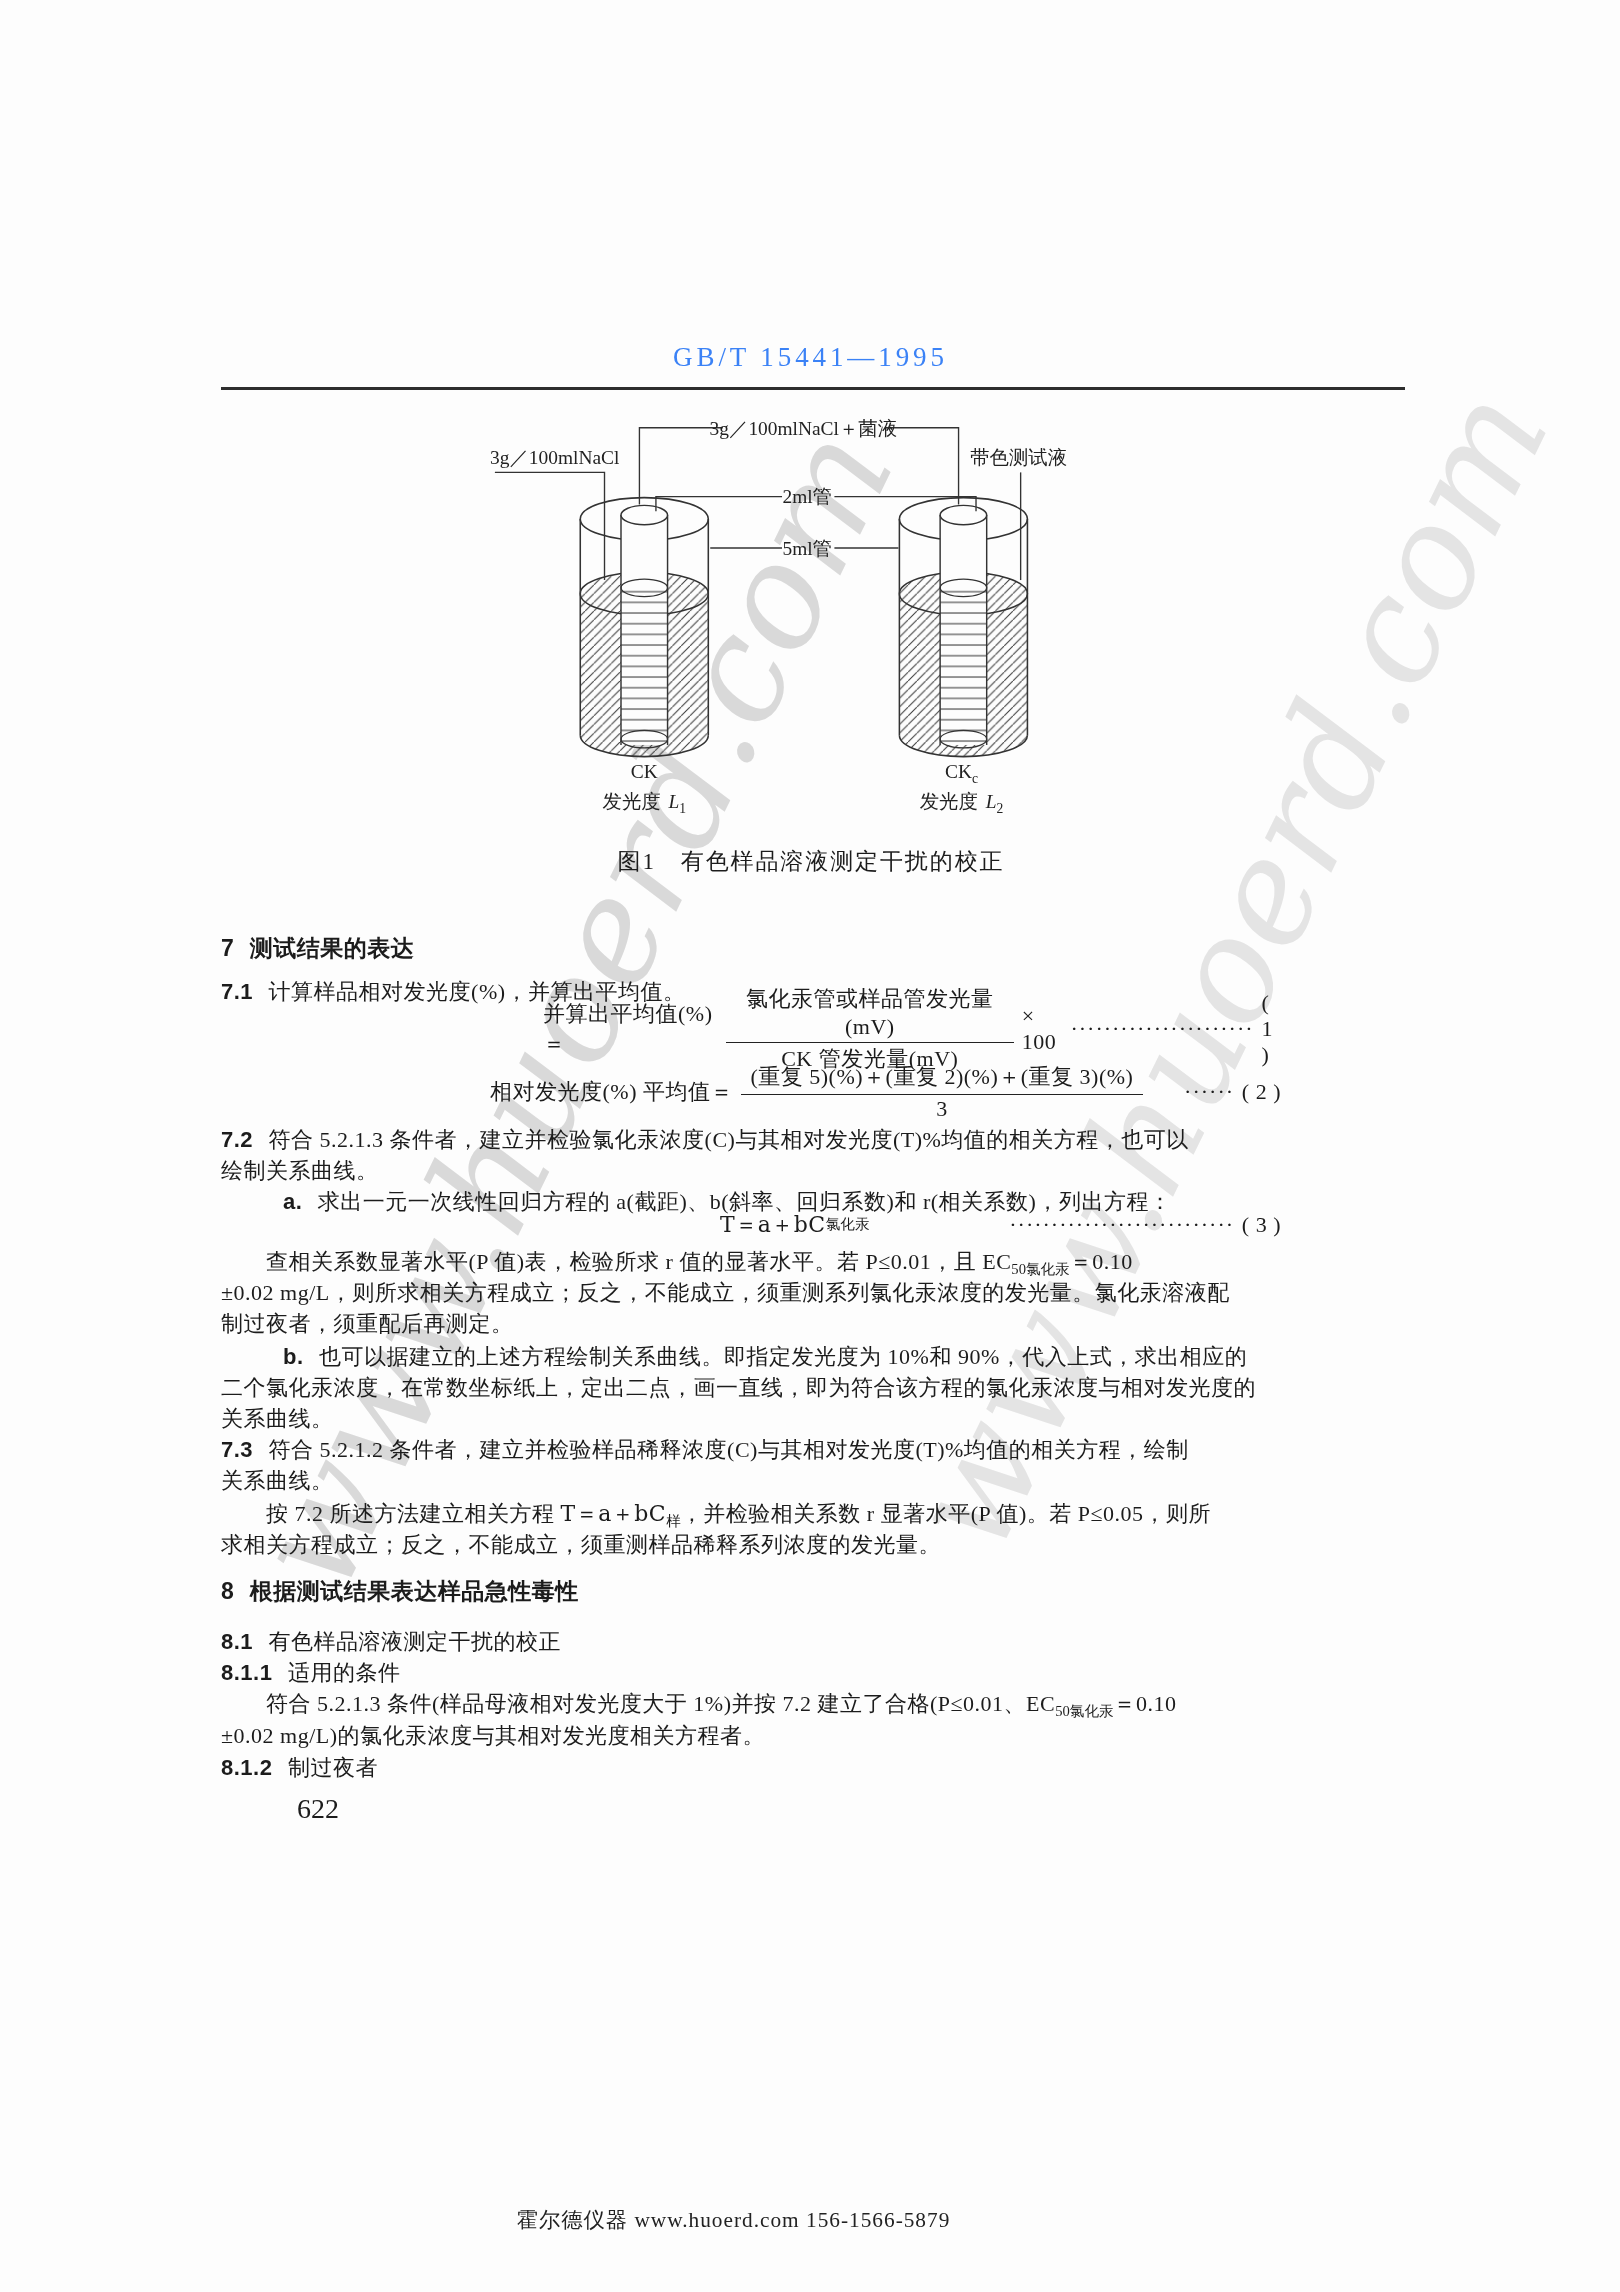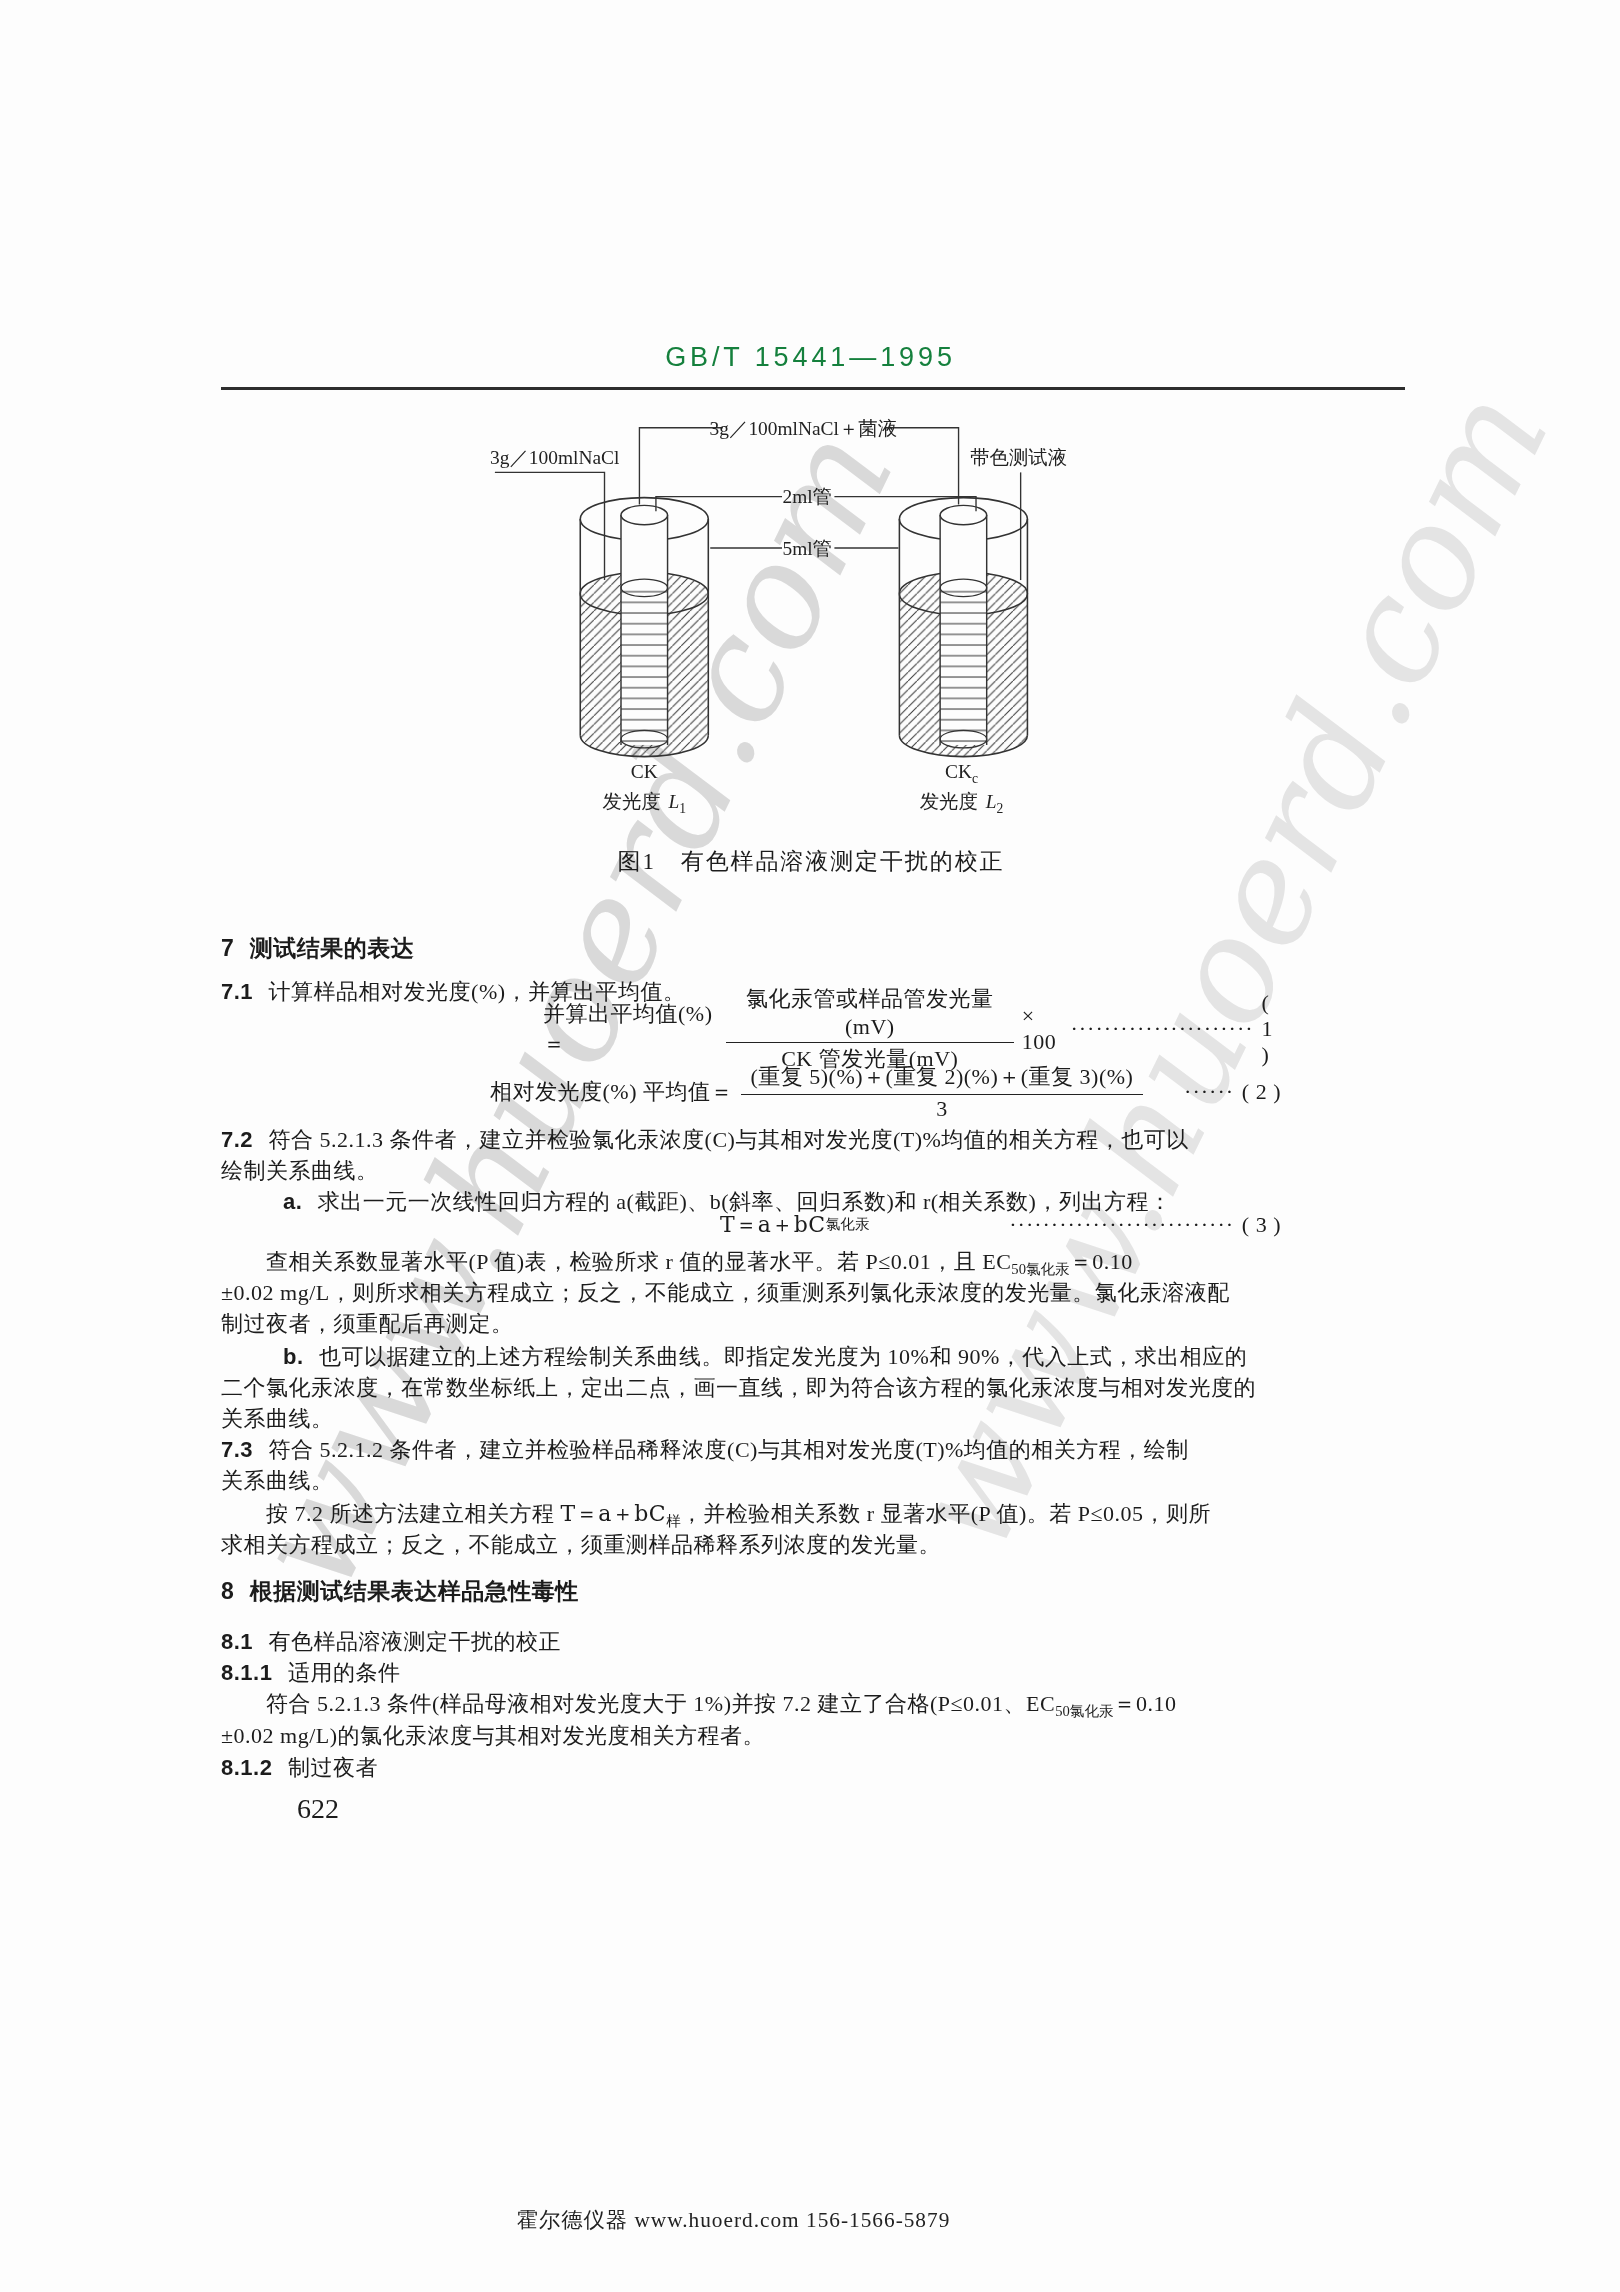--- a/index.html
+++ b/index.html
@@ -5,22 +5,22 @@
   html,body{margin:0;padding:0;background:#e8e8e8;}
   .page{
     position:relative;width:1621px;height:2293px;margin:0 auto;
     background:#fdfdfd;overflow:hidden;
     font-family:"Liberation Serif","DejaVu Serif",serif;color:#1c1c1c;
   }
   .abs{position:absolute;}
   
   .std-code{
     left:0;top:342px;width:1621px;text-align:center;
-    font-family:Liberation Sans, sans-serif;
-    font-size:27px;letter-spacing:3.9px;color:#15803d;
+    font-family:Liberation Serif, serif;
+    font-size:27px;letter-spacing:3.9px;color:#3b82f6;
   }
   .head-rule{left:221px;top:387px;width:1184px;height:2.9px;background:#2e2e2e;}
   
   .wm{
     white-space:nowrap;pointer-events:none;
     font-family:"DejaVu Serif",serif;font-style:italic;
     font-size:144px;color:#bdbdbd;z-index:1;
   }
   .wm1{left:573px;top:1009px;transform:translate(-50%,-50%) rotate(-64deg);opacity:.55;}
   .wm2{left:1228px;top:970px;transform:translate(-50%,-50%) rotate(-64deg);opacity:.38;}

